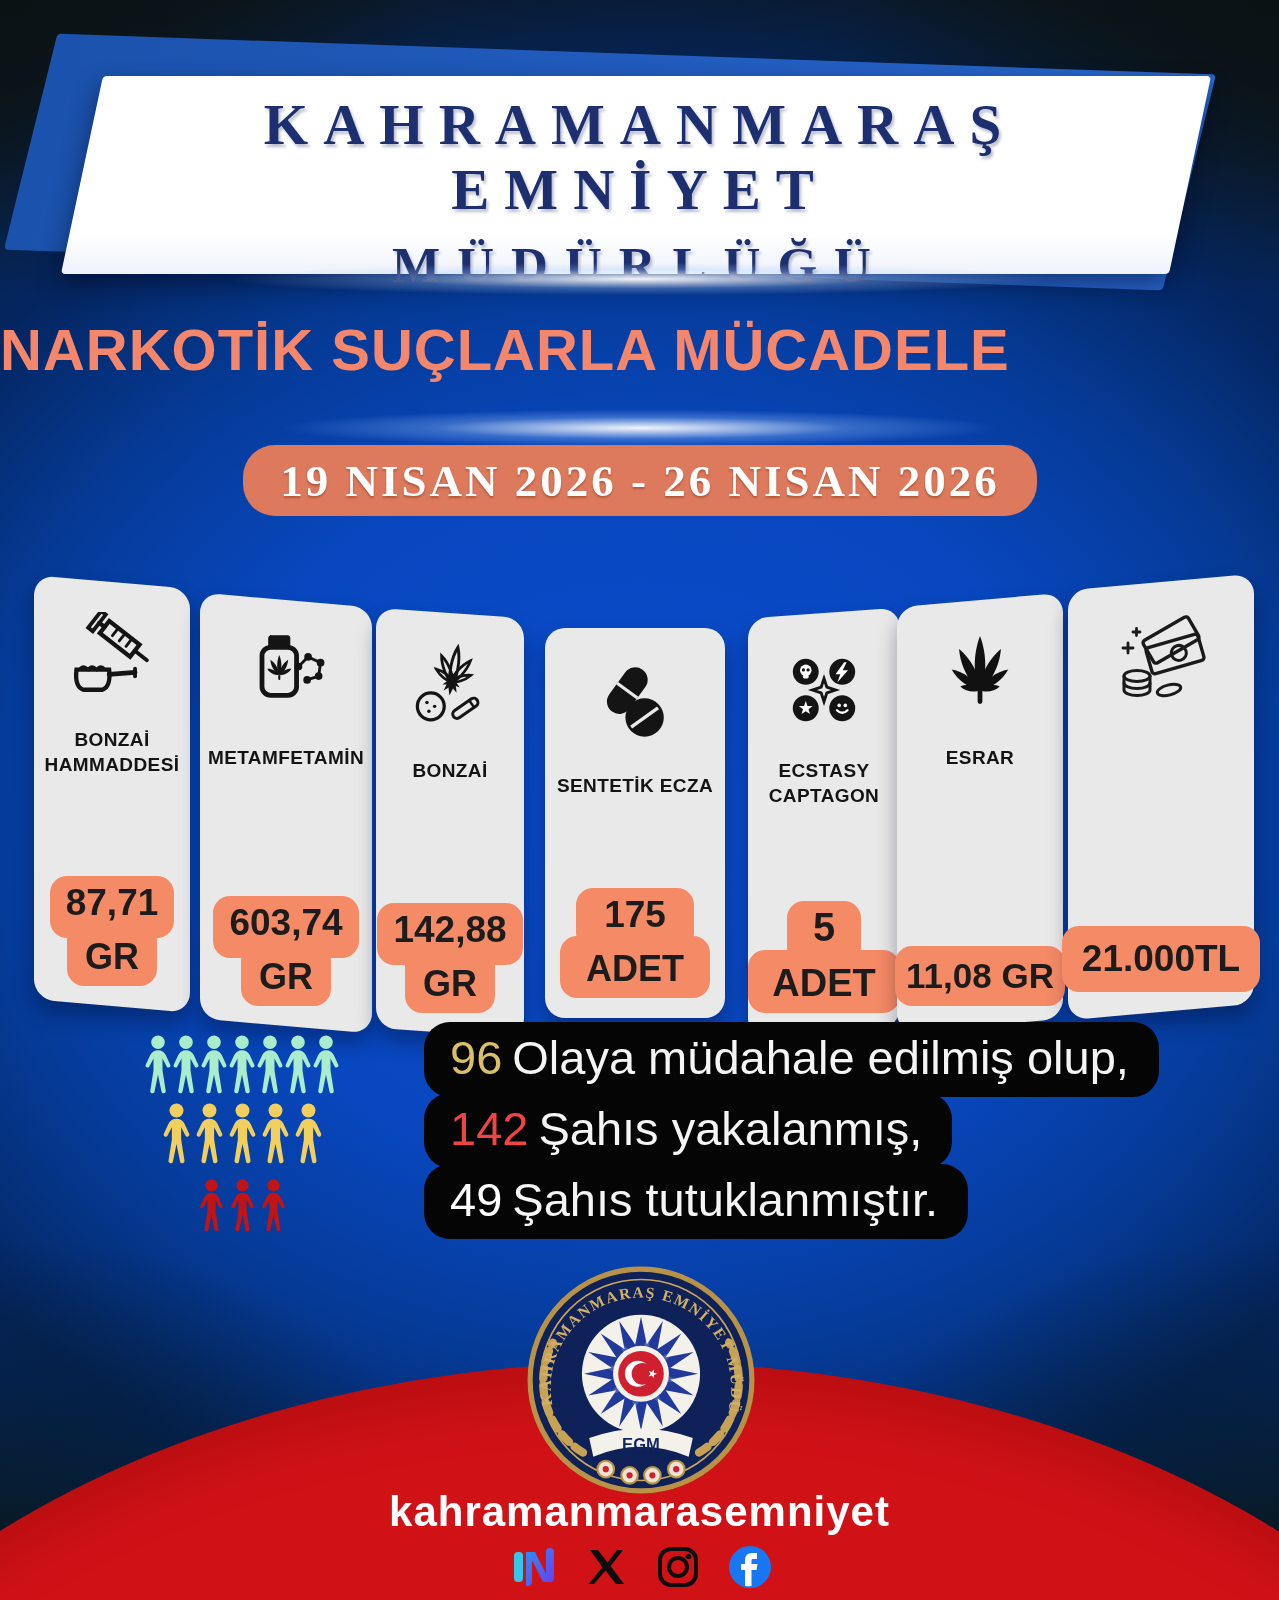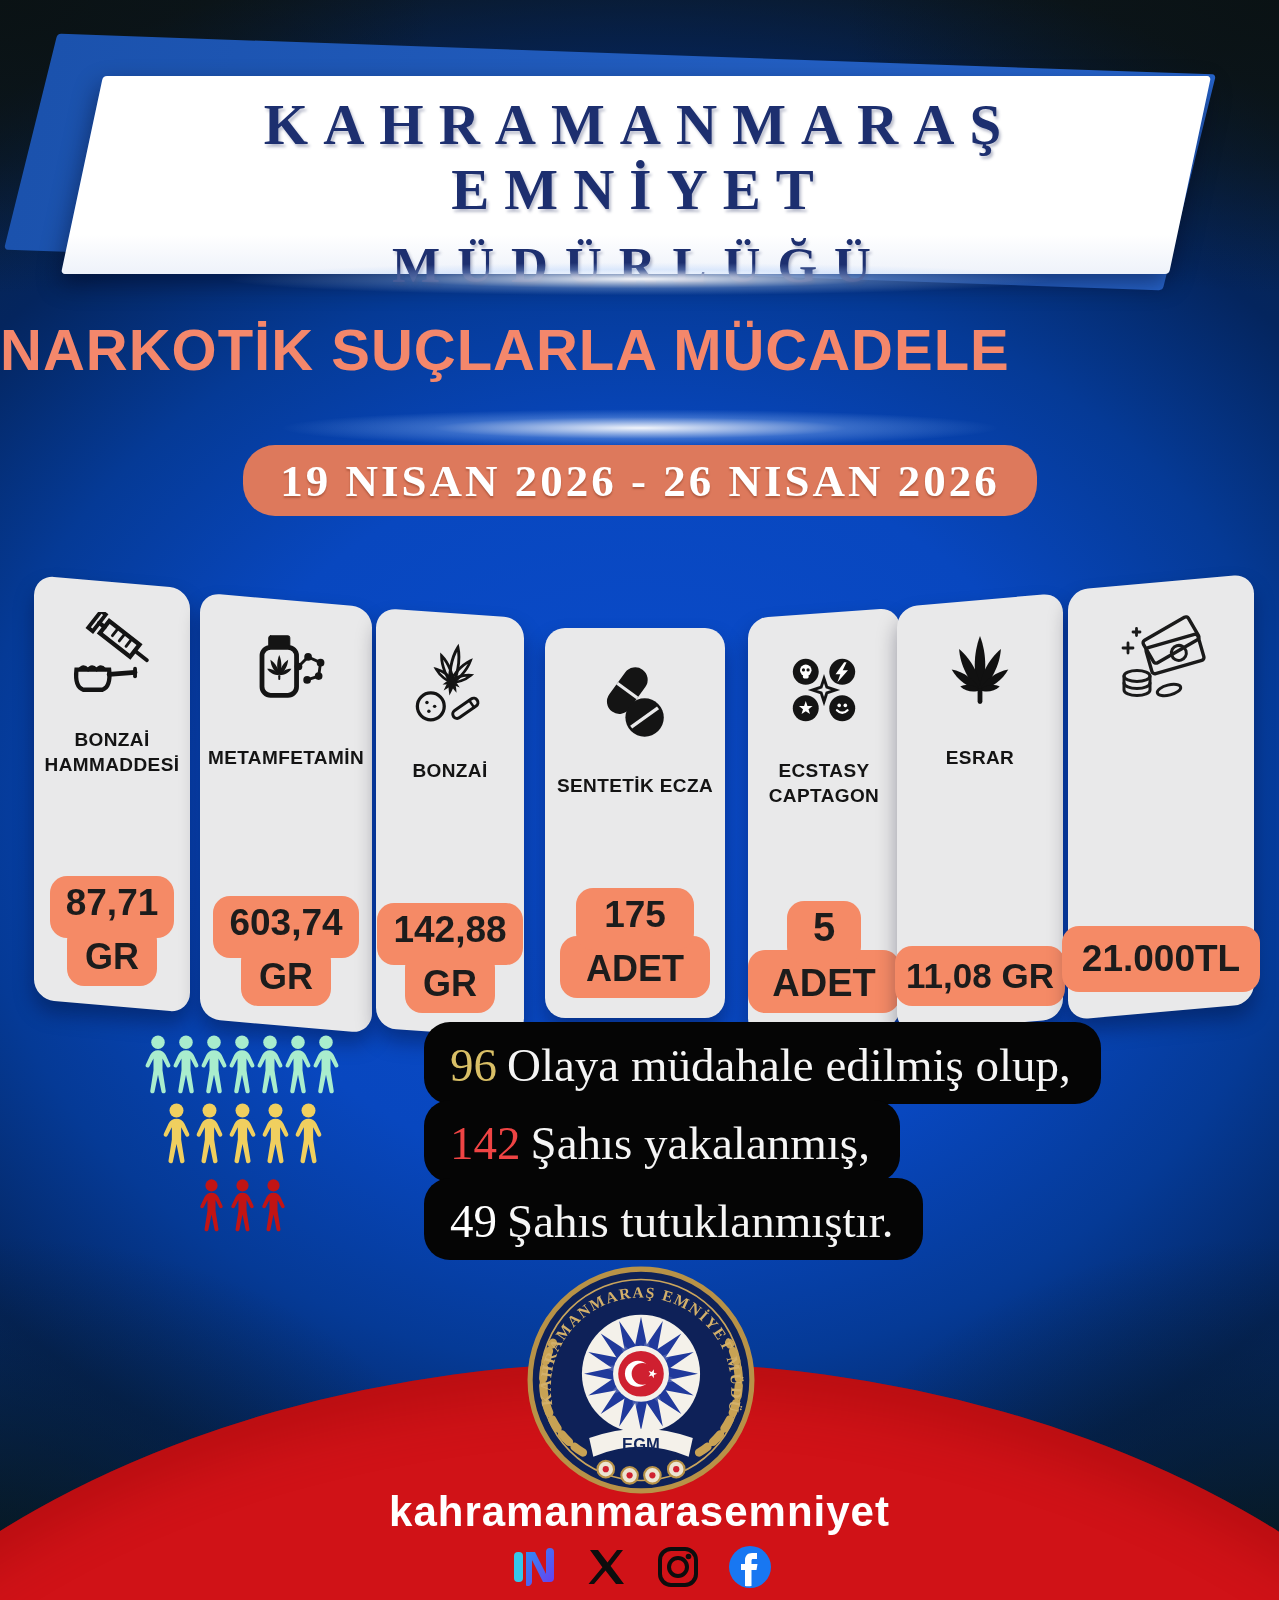--- a/index.html
+++ b/index.html
@@ -53,22 +53,22 @@
   .pill-line{margin-top:auto;background:#f58a66;border-radius:17px;color:#1c1c1c;font-weight:bold;
     font-size:35px;padding:10px 11px;white-space:nowrap;}
   
   .people-col{left:136px;top:1032px;width:212px;display:flex;flex-direction:column;align-items:center;}
   .people-row{display:flex;justify-content:center;}
   .people-row svg{display:block;}
   .pr1 svg{width:30px;height:64px;margin:0 -1px;}
   .pr2 svg{width:31px;height:66px;margin:4px 1px 0;}
   .pr3 svg{width:27px;height:58px;margin:10px 2px 0;}
   .stat-boxes{left:424px;top:1026px;display:flex;flex-direction:column;align-items:flex-start;}
-  .stat-box{background:#050505;border-radius:26px;padding:16px 30px 12px 26px;margin-top:-4px;
-    font-family:Liberation Serif, serif;font-size:47px;color:#f5f5f5;white-space:nowrap;}
+  .stat-box{background:#050505;border-radius:26px;padding:8px 30px 12px 26px;margin-top:-4px;
+    font-family:Liberation Sans, sans-serif;font-size:47px;color:#f5f5f5;white-space:nowrap;}
   .stat-num{padding-right:10px;}
   
   .red-curve{left:-311px;top:1362px;width:1900px;height:1300px;border-radius:50%;
     background:#d01217;box-shadow:inset 0 30px 50px rgba(120,0,0,.25);}
   .badge{left:527px;top:1266px;width:228px;height:228px;}
   .handle{left:0;top:1488px;width:1279px;text-align:center;color:#ffffff;font-weight:bold;
     font-size:42px;letter-spacing:1px;}
   .social-row{left:0;top:1544px;width:1279px;display:flex;justify-content:center;gap:26px;align-items:center;}
   .social-row svg{display:block;}
 </style>

